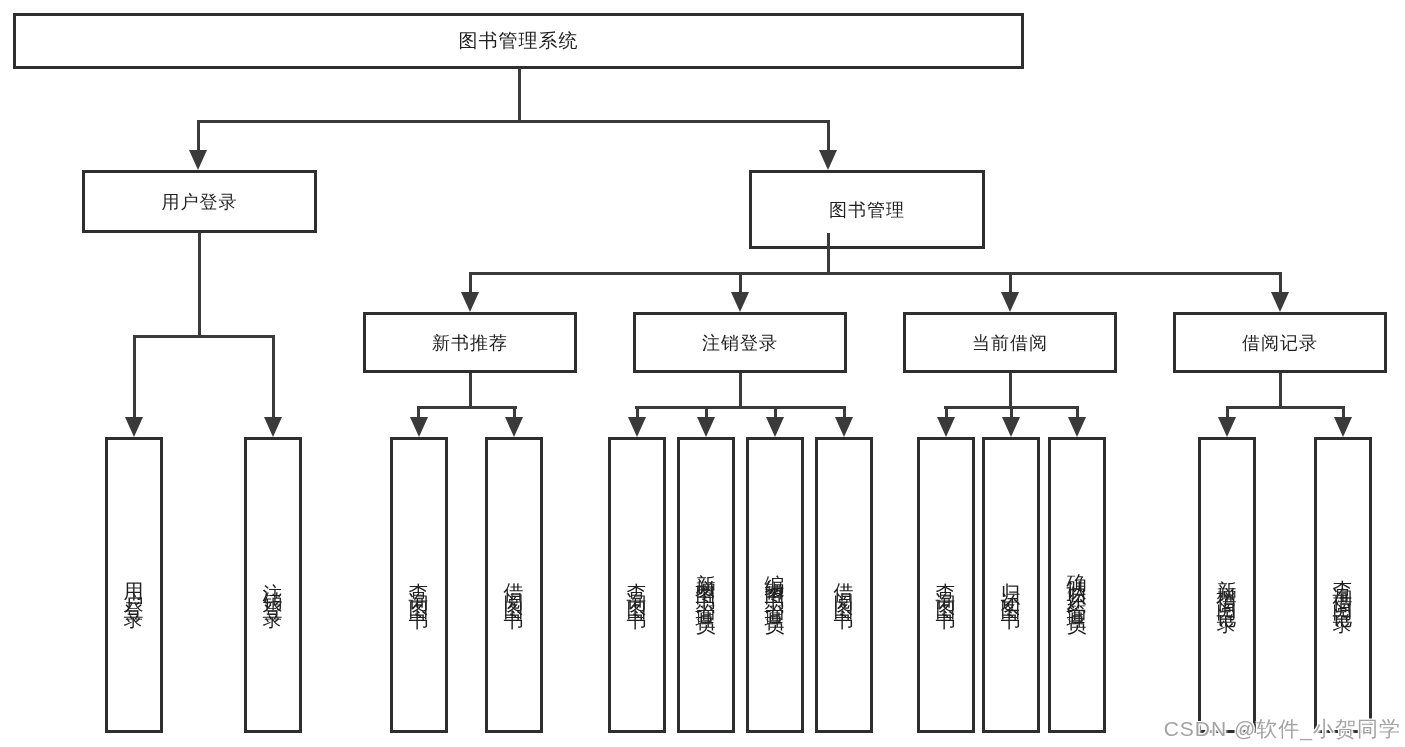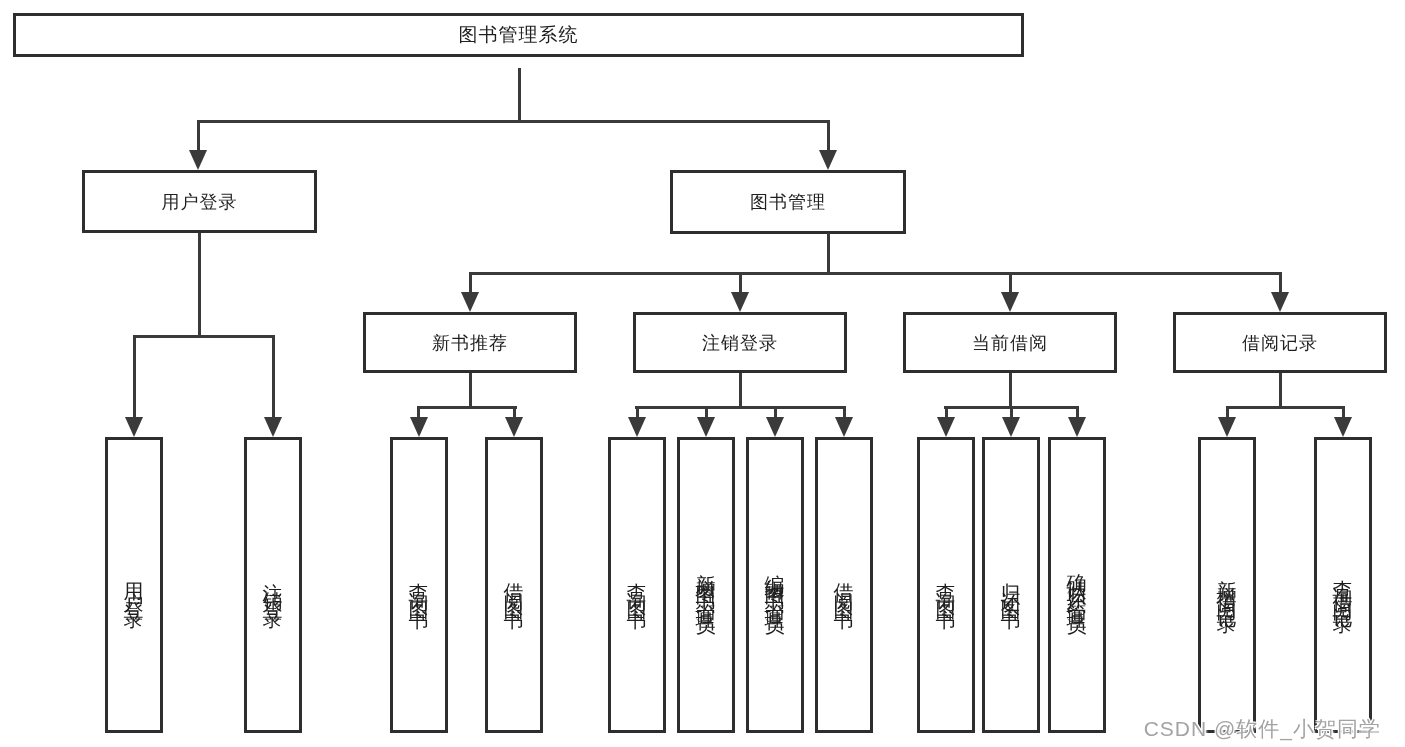--- a/index.html
+++ b/index.html
@@ -44,37 +44,37 @@
   .vline{position:absolute;width:3px;background:var(--line);}
   .hline{position:absolute;height:3px;background:var(--line);}
   .arrow{
     position:absolute;width:0;height:0;
     border-left:9px solid transparent;
     border-right:9px solid transparent;
     border-top:20px solid var(--line);
   }
   .watermark{
     position:absolute;
-    right:24px;bottom:4px;
+    right:4px;bottom:4px;
     font-size:21px;
     color:var(--wm);
     letter-spacing:1px;
     text-shadow:1px 1px 0 #fff,-1px -1px 0 #fff,1px -1px 0 #fff,-1px 1px 0 #fff,2px 2px 2px #fff;
     white-space:nowrap;
   }
 </style>
 </head>
 <body>
 
 <div class="canvas">
 
-  <div class="box root" style="left:13px;top:13px;width:1011px;height:44px;">图书管理系统</div>
+  <div class="box root" style="left:13px;top:13px;width:1011px;height:56px;">图书管理系统</div>
 
   <div class="box" style="left:82px;top:170px;width:235px;height:63px;">用户登录</div>
-  <div class="box" style="left:670px;top:170px;width:236px;height:64px;">图书管理</div>
+  <div class="box" style="left:749px;top:170px;width:236px;height:79px;">图书管理</div>
 
   <div class="box" style="left:363px;top:312px;width:214px;height:61px;">新书推荐</div>
   <div class="box" style="left:633px;top:312px;width:214px;height:61px;">注销登录</div>
   <div class="box" style="left:1173px;top:312px;width:214px;height:61px;">借阅记录</div>
   <div class="box" style="left:903px;top:312px;width:214px;height:61px;">当前借阅</div>
 
   <div class="vbox" style="left:105px;top:437px;width:58px;height:296px;">用户登录</div>
   <div class="vbox" style="left:244px;top:437px;width:58px;height:296px;">注销登录</div>
 
   <div class="vbox" style="left:390px;top:437px;width:58px;height:296px;">查询图书</div>

